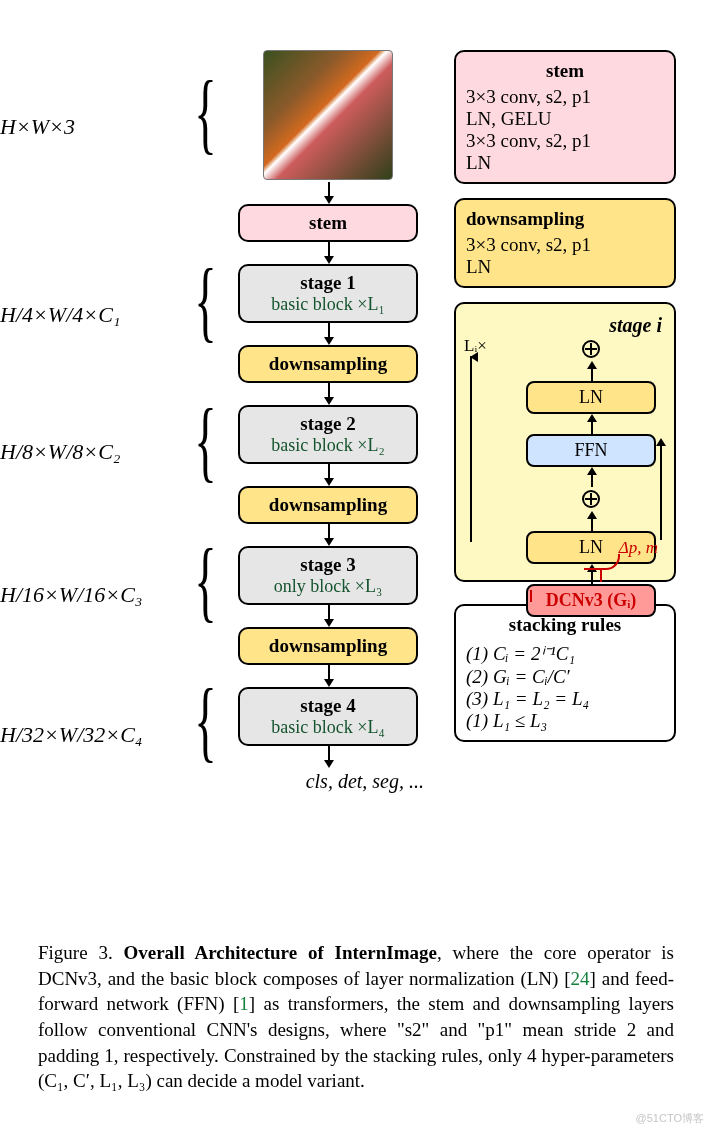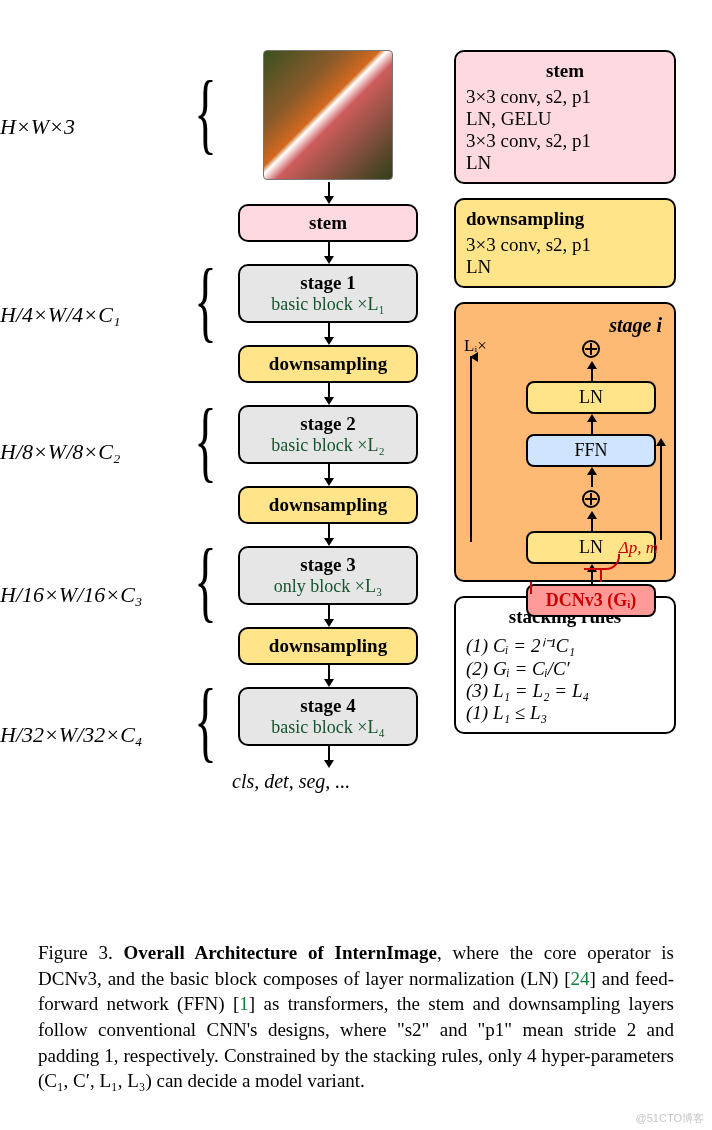--- a/index.html
+++ b/index.html
@@ -95,22 +95,22 @@
   padding: 8px 10px;
   margin-bottom: 14px;
   background: #fff;
   font-size: 19px;
 }
 .rbox-title { font-weight: bold; text-align: center; margin-bottom: 4px; }
 .rbox.stem-color { background:#ffd9e0;}
 .rbox.ds-color { background:#ffe48a;}
 .stage-detail {
   border: 2px solid #000; border-radius: 10px;
-  background:#fdba74; padding:10px 12px 10px 64px;
-  position:relative; height:280px; margin-bottom:14px;
+  background:#fef9c3; padding:10px 12px 10px 64px;
+  position:relative; height:280px; margin-bottom:22px;
 }
 .mini-block {
   border: 2px solid #000; border-radius: 8px;
   text-align: center; font-size: 18px;
   padding: 4px 0; width: 130px; margin: 0 auto;
 }
 .oplus {
   width: 18px; height: 18px; border: 2px solid #000; border-radius: 50%;
   margin: 3px auto; position: relative;
 }
@@ -124,21 +124,21 @@
   line-height: 1.35;
   text-align: justify;
 }
 .green { color: #15803d; }
 .watermark {
   position: absolute;
   right: 8px; bottom: 4px;
   color: #c6c6c6; font-size: 11px;
   font-family: sans-serif;
 }
-.outputs { text-align:left; font-style:italic; font-size:20px; margin-top:2px;}
+.outputs { text-align:right; font-style:italic; font-size:20px; margin-top:2px;}
 .side-line { position:absolute; border-right:2px solid #000; }
 .side-arrow-in { position:absolute; width:0;height:0;border-top:5px solid transparent;border-bottom:5px solid transparent;border-right:8px solid #000;}
 </style>
 </head>
 <body>
 
 <div class="diagram">
 
   <div class="dim-label" style="top:114px;">H×W×3</div>
   <div class="brace" style="top:68px;">{</div>

